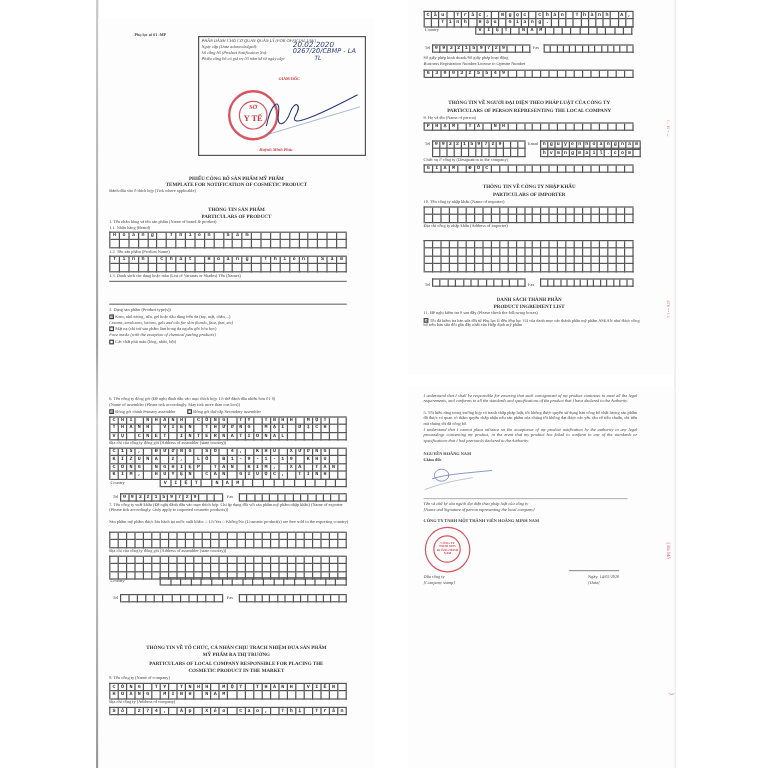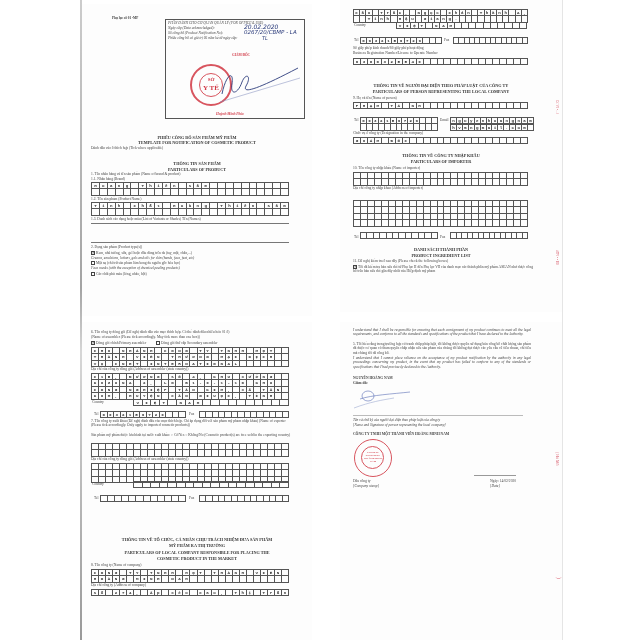--- a/index.html
+++ b/index.html
@@ -1,19 +1,19 @@
 <!DOCTYPE html>
 <html><head>
 <meta charset="utf-8">
 <style>
   * { box-sizing: border-box; margin: 0; padding: 0; }
   html, body { width: 640px; height: 640px; background: #ffffff; overflow: hidden; }
   body { position: relative; font-family: "Liberation Serif", serif; color: #2a2a2a; }
   .page { position: absolute; background: #fdfdfd; overflow: hidden; }
-  .p1 { left: 82px; top: 4px; width: 230px; height: 312px; padding-left: 34px; }
+  .p1 { left: 82px; top: 15px; width: 230px; height: 312px; padding-left: 34px; }
   .p2 { left: 340px; top: 0; width: 222px; height: 312px; }
   .p3 { left: 82px; top: 322px; width: 230px; height: 318px; }
   .p4 { left: 340px; top: 322px; width: 222px; height: 318px; }
   .edge-left { position: absolute; left: 80px; top: 0; width: 2px; height: 640px; background: linear-gradient(#aaa, #666 45%, #bbb 55%, #555); opacity: .6; }
   .edge-right { position: absolute; left: 562px; top: 0; width: 1px; height: 640px; background: #e5e5e5; }
   .t { position: absolute; font-size: 3.6px; line-height: 4.4px; white-space: nowrap; color: #444; }
   .it { font-style: italic; }
   .b { font-weight: bold; }
   .h { position: absolute; font-size: 4.2px; font-weight: bold; text-align: center; color: #333; white-space: nowrap; }
   .grid { position: absolute; display: grid; border-top: 0.6px solid #555; border-left: 0.6px solid #555; }

